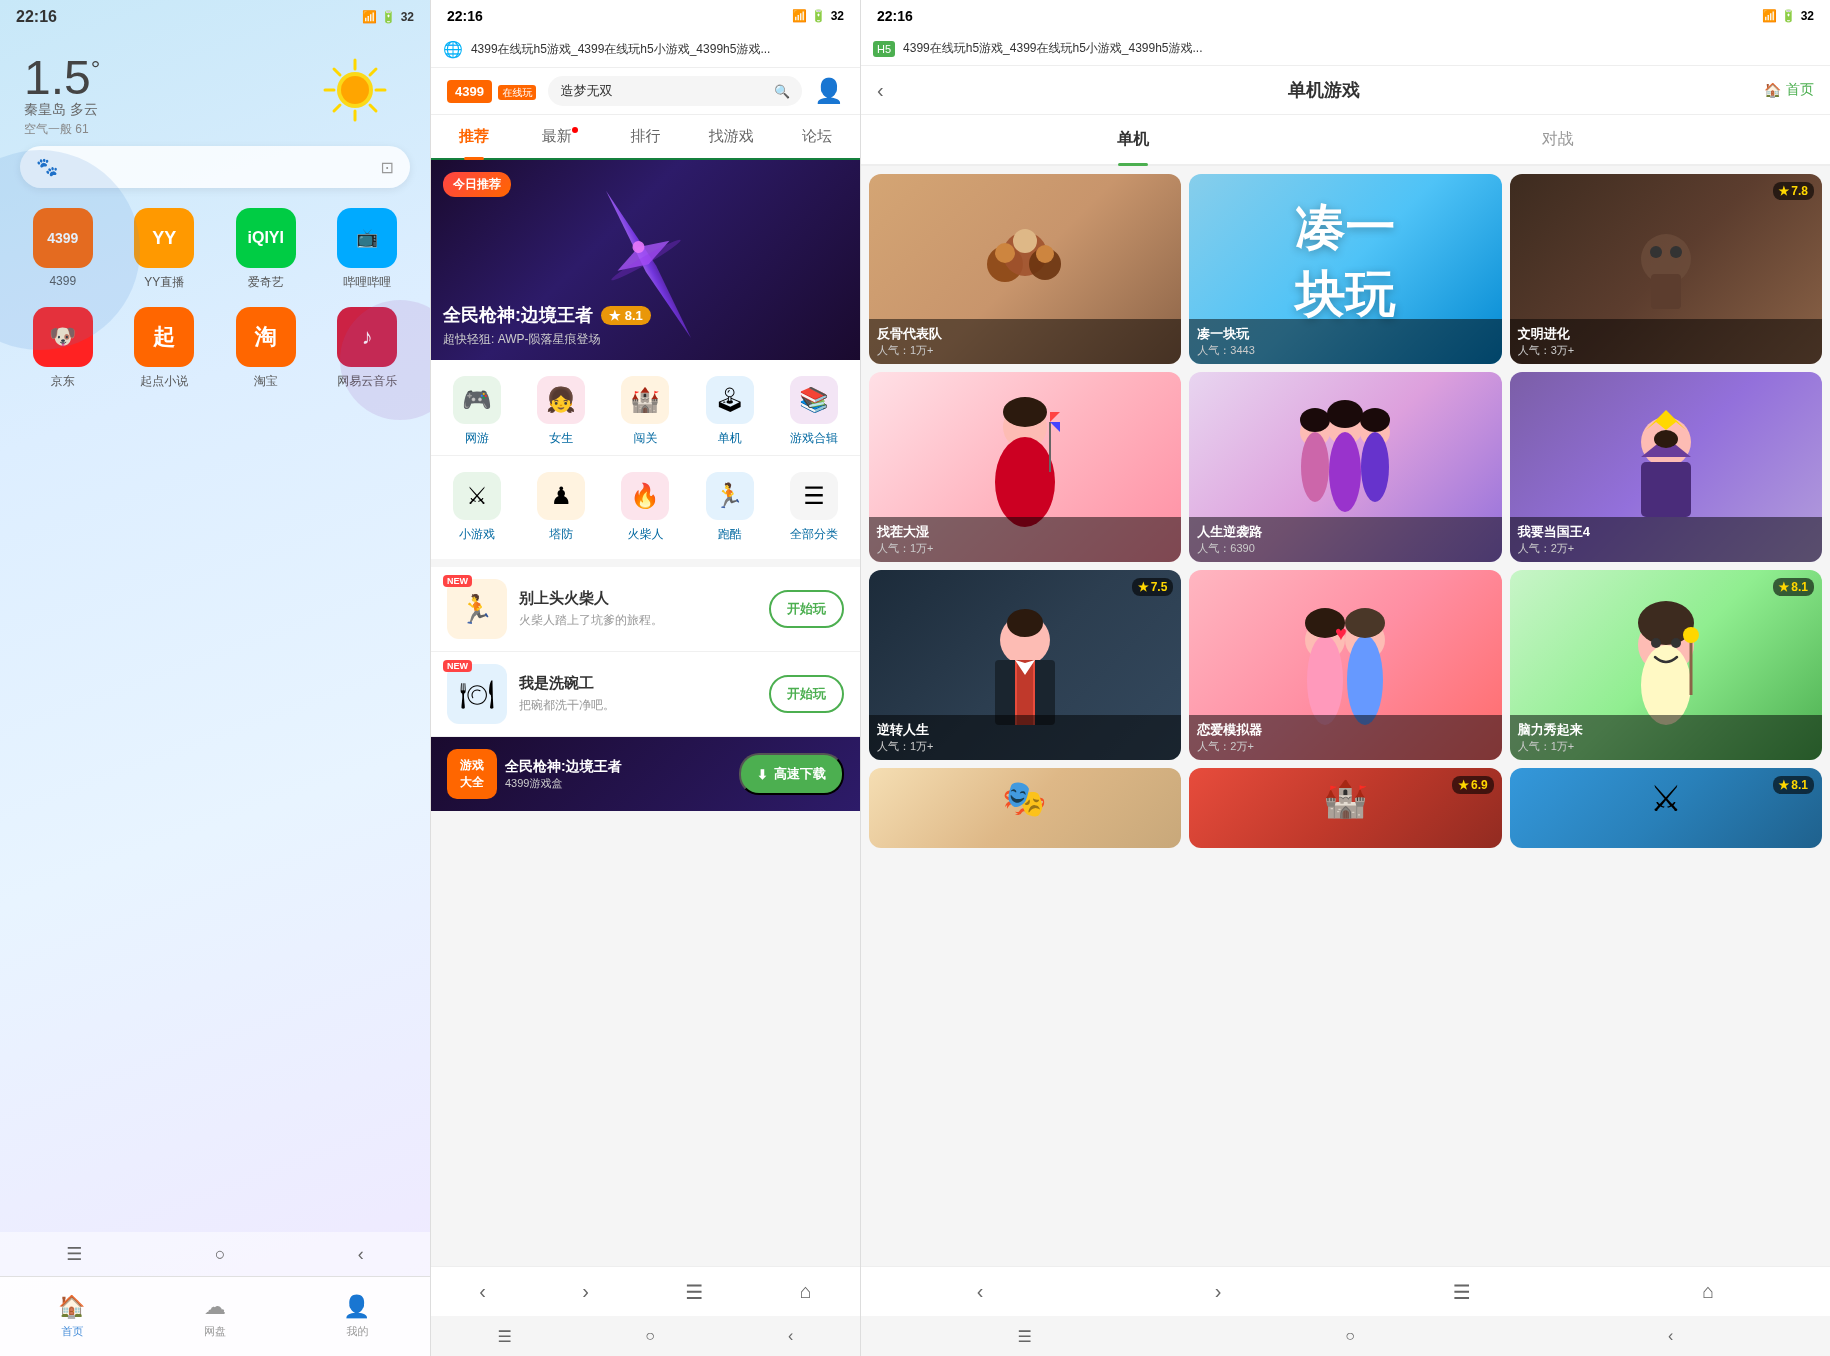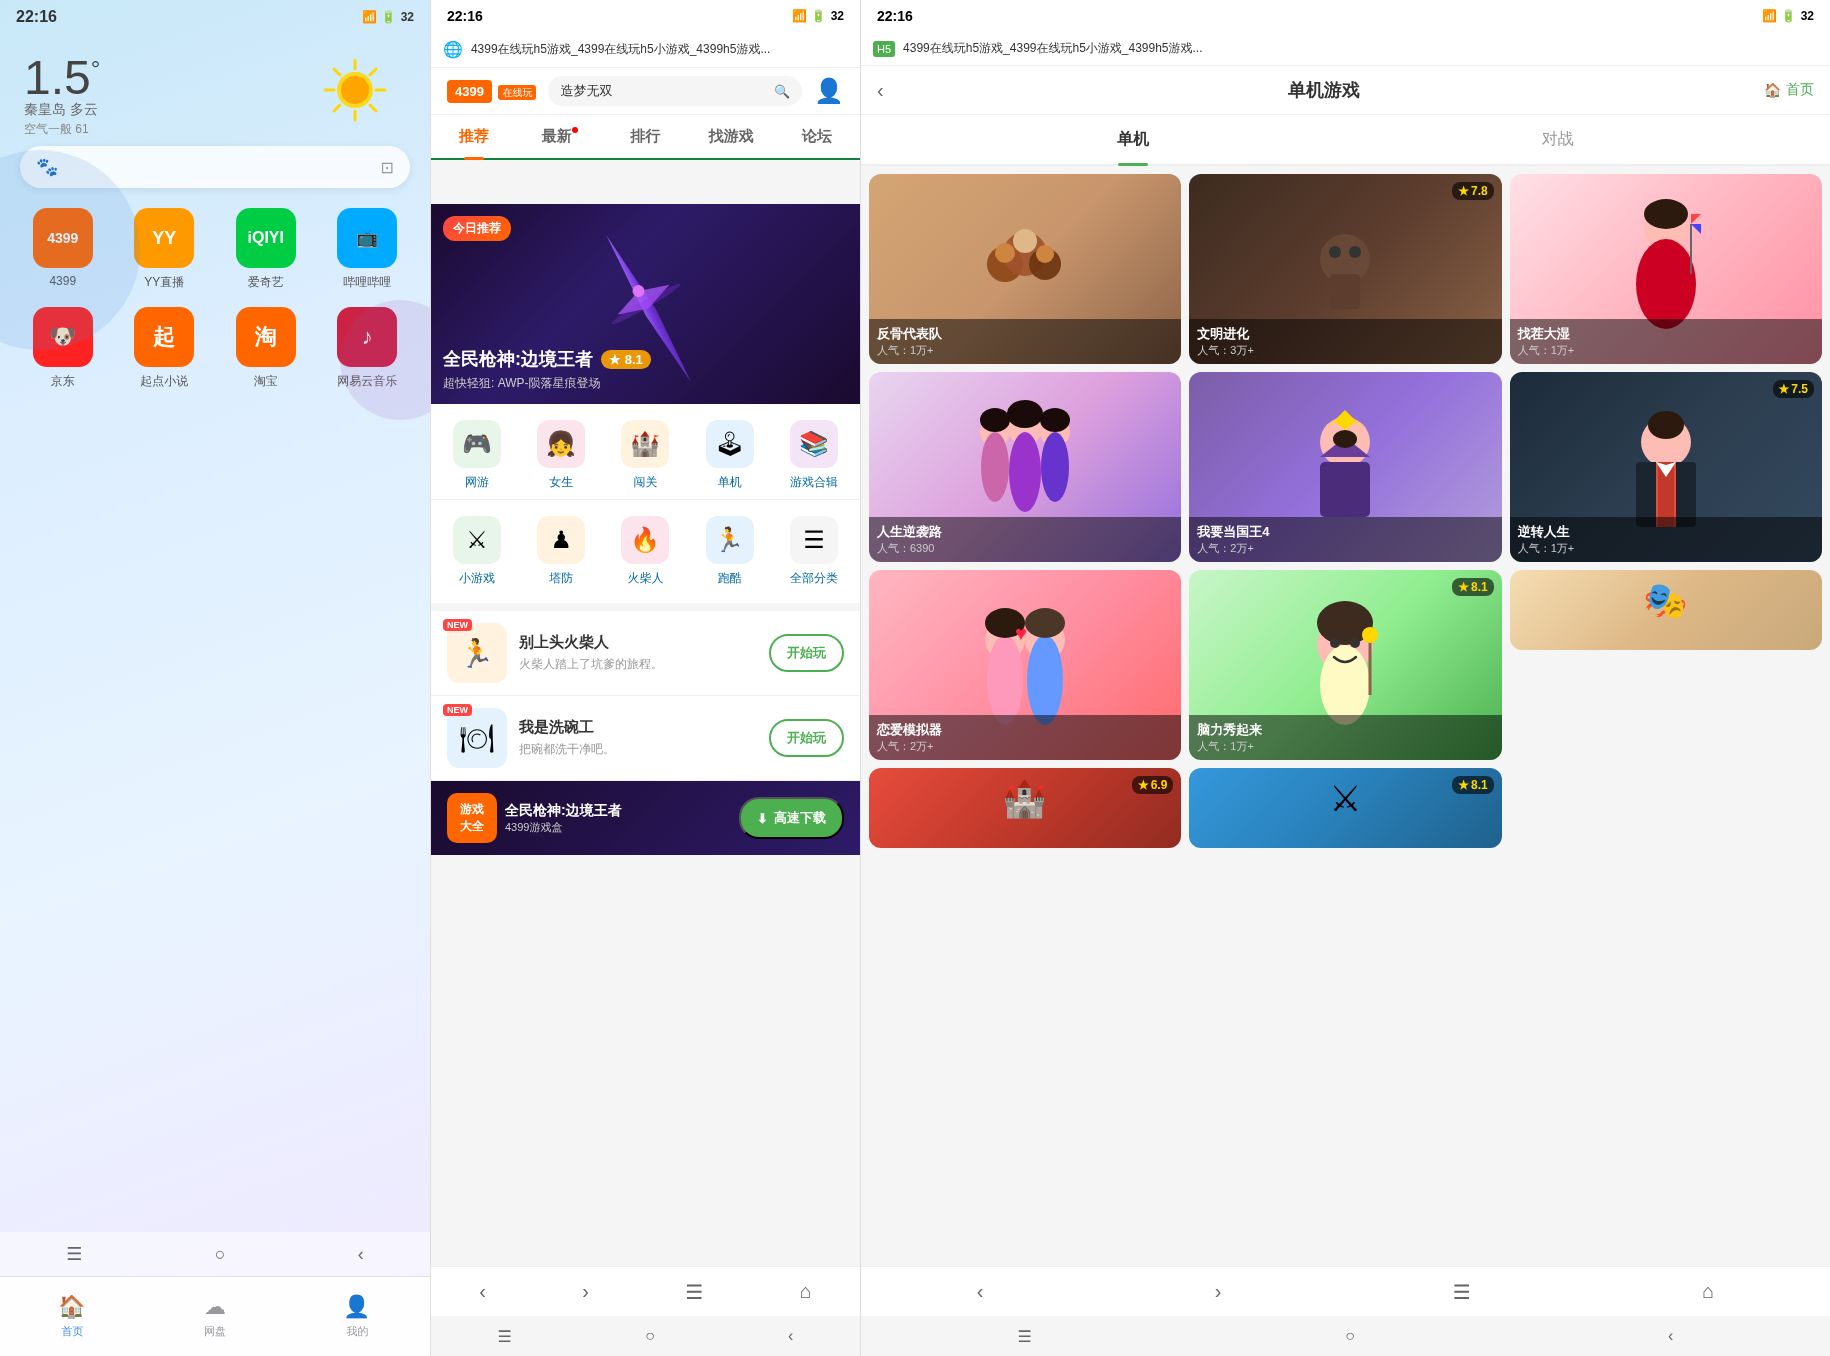--- a/index.html
+++ b/index.html
@@ -208,21 +208,20 @@
       background: #fff;
       border-bottom: 2px solid #15803d;
     }
     .nav-tab {
       flex: 1;
       text-align: center;
       padding: 12px 4px;
       font-size: 15px;
       color: #666;
       position: relative;
-      font-weight: bold;
     }
     .nav-tab.active {
       color: #ff6600;
       font-weight: 700;
     }
     .nav-tab.active::after {
       content: '';
       position: absolute;
       bottom: -2px;
       left: 50%;
@@ -252,21 +251,20 @@
     }
     .banner-img {
       width: 100%;
       height: 200px;
       background: linear-gradient(135deg, #1a0a2e 0%, #2d1b69 40%, #1a0a2e 100%);
       display: flex;
       align-items: center;
       justify-content: center;
       position: relative;
       overflow: hidden;
-      margin-top: 44px;
     }
     .banner-badge {
       position: absolute;
       top: 12px;
       left: 12px;
       background: linear-gradient(135deg, #ff4444, #ff6600);
       color: white;
       font-size: 12px;
       font-weight: 700;
       padding: 4px 10px;
@@ -901,20 +899,29 @@
           <circle cx="50" cy="32" r="12" fill="#DEB887"></circle>
           <circle cx="70" cy="45" r="9" fill="#CD853F"></circle>
         </svg>
       </div>
       <div class="game-card-footer">
         <div class="game-card-name">反骨代表队</div>
         <div class="game-card-pop">人气：1万+</div>
       </div>
     </div>
 
+    <div class="game-card">
+      <div class="game-card-bg" style="background:linear-gradient(135deg,#87CEEB,#4FC3F7,#0288D1);">
+        <div style="font-size:50px;position:absolute;top:20px;color:white;font-weight:900;text-shadow:0 2px 8px rgba(0,0,0,0.3);">凑一<br>块玩</div>
+      </div>
+      <div class="game-card-footer">
+        <div class="game-card-name">凑一块玩</div>
+        <div class="game-card-pop">人气：3443</div>
+      </div>
+    </div>
 
     <div class="game-card">
       <div class="game-card-bg" style="background:linear-gradient(135deg,#3d2b1f,#5c3d2e,#8B6347);">
         <svg width="90" height="110" viewBox="0 0 90 110" style="position:absolute;">
           <circle cx="45" cy="45" r="25" fill="#6B4C3B" opacity="0.8"></circle>
           <rect x="30" y="60" width="30" height="35" rx="4" fill="#5c3d2e"></rect>
           <circle cx="35" cy="38" r="6" fill="#333"></circle>
           <circle cx="55" cy="38" r="6" fill="#333"></circle>
         </svg>
       </div>

